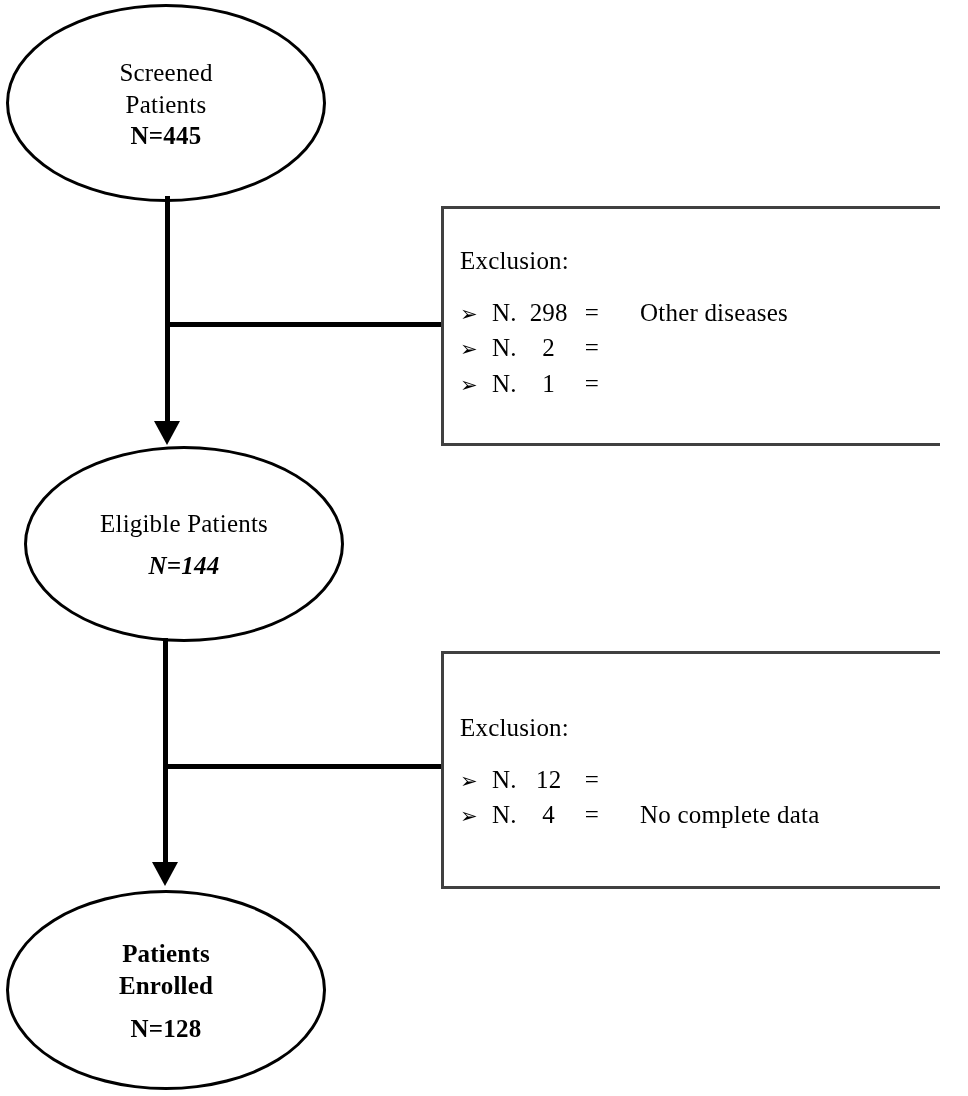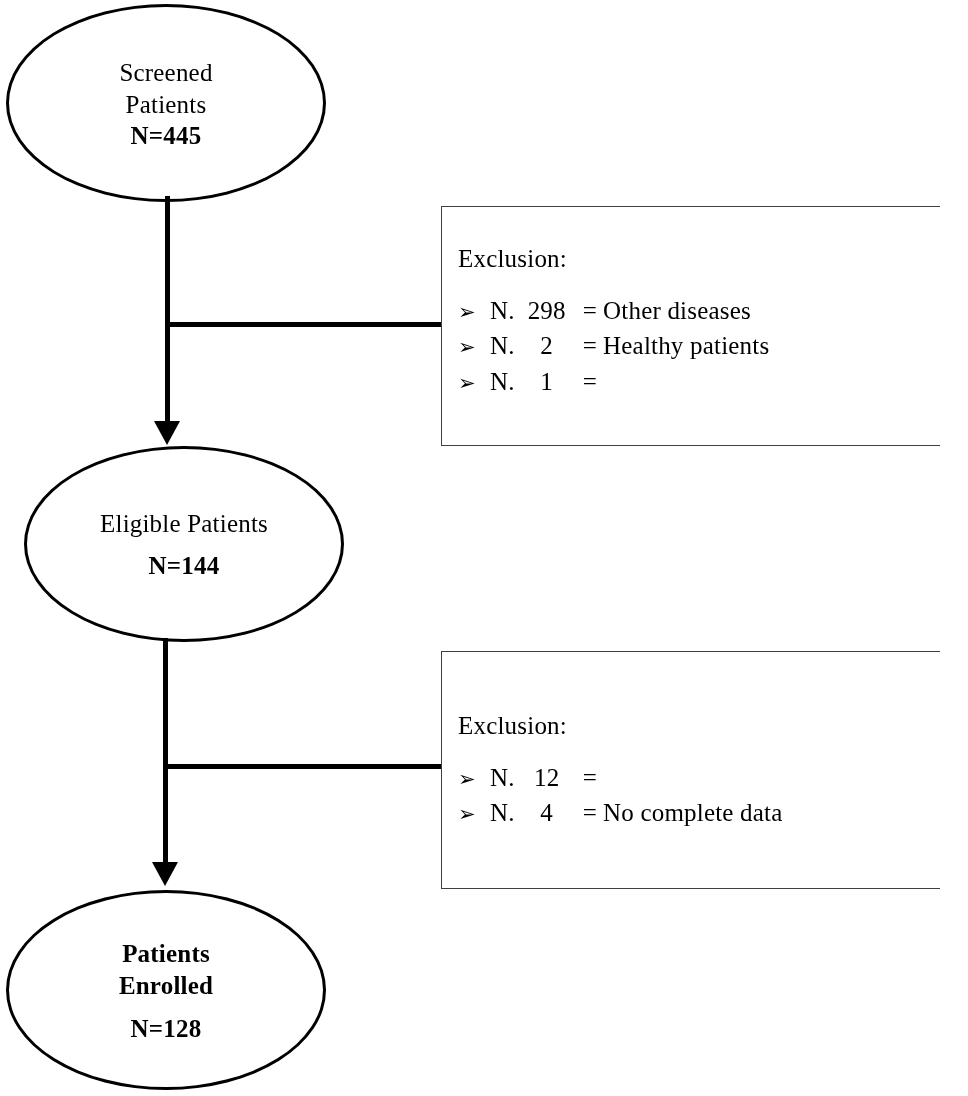--- a/index.html
+++ b/index.html
@@ -45,28 +45,28 @@
     letter-spacing: 0.2px;
   }
   .node-ellipse.bold-title .node-title {
     font-weight: bold;
   }
 
   #ellipse-screened { left: 6px;  top: 4px;   width: 320px; height: 198px; }
   #ellipse-eligible { left: 24px;  top: 446px; width: 320px; height: 196px; }
   #ellipse-enrolled { left: 6px;  top: 890px; width: 320px; height: 200px; }
 
-  #ellipse-eligible .node-count { margin-top: 12px; }
+  #ellipse-eligible .node-count { margin-top: 12px; font-style: italic; }
   #ellipse-enrolled .node-count { margin-top: 12px; }
 
   
   .exclusion-box {
     position: absolute;
     box-sizing: border-box;
-    border: 1px solid #404040;
+    border: 3px solid #404040;
     background: #ffffff;
     padding: 0;
   }
   #box-exclusion-1 { left: 441px; top: 206px; width: 525px; height: 240px; }
   #box-exclusion-2 { left: 441px; top: 651px; width: 525px; height: 238px; }
 
   .exclusion-inner {
     position: absolute;
     left: 16px;
     right: 8px;
@@ -109,20 +109,21 @@
     flex: 0 0 58px;
     text-align: center;
     padding-right: 7px;
   }
   .item-equals {
     flex: 0 0 auto;
     padding-right: 6px;
   }
   .item-text {
     flex: 0 1 auto;
+    margin-left: 35px;
   }
 
   
   .v-line {
     position: absolute;
     width: 5px;
     background: #000000;
   }
   .h-line {
     position: absolute;
@@ -170,21 +171,20 @@
           <span class="item-prefix">N.</span>
           <span class="item-number">298</span>
           <span class="item-equals">=</span>
           <span class="item-text">Other diseases</span>
         </li>
         <li class="exclusion-item">
           <span class="bullet-arrow">➢</span>
           <span class="item-prefix">N.</span>
           <span class="item-number">2</span>
           <span class="item-equals">=</span>
-          <span class="item-text">Healthy patients</span>
         </li>
         <li class="exclusion-item">
           <span class="bullet-arrow">➢</span>
           <span class="item-prefix">N.</span>
           <span class="item-number">1</span>
           <span class="item-equals">=</span>
         </li>
       </ul>
     </div>
   </div>

